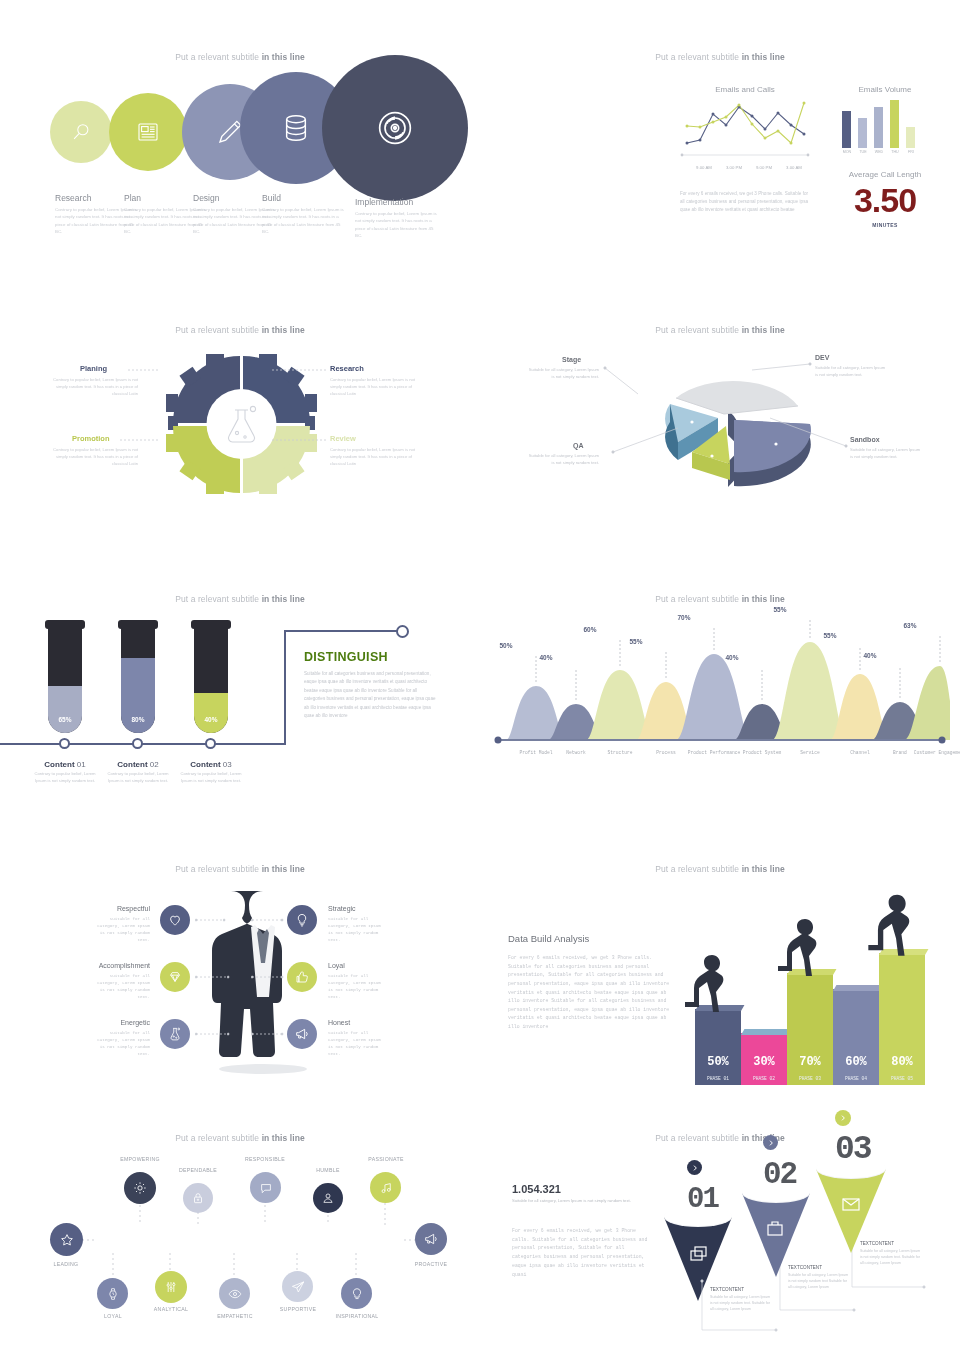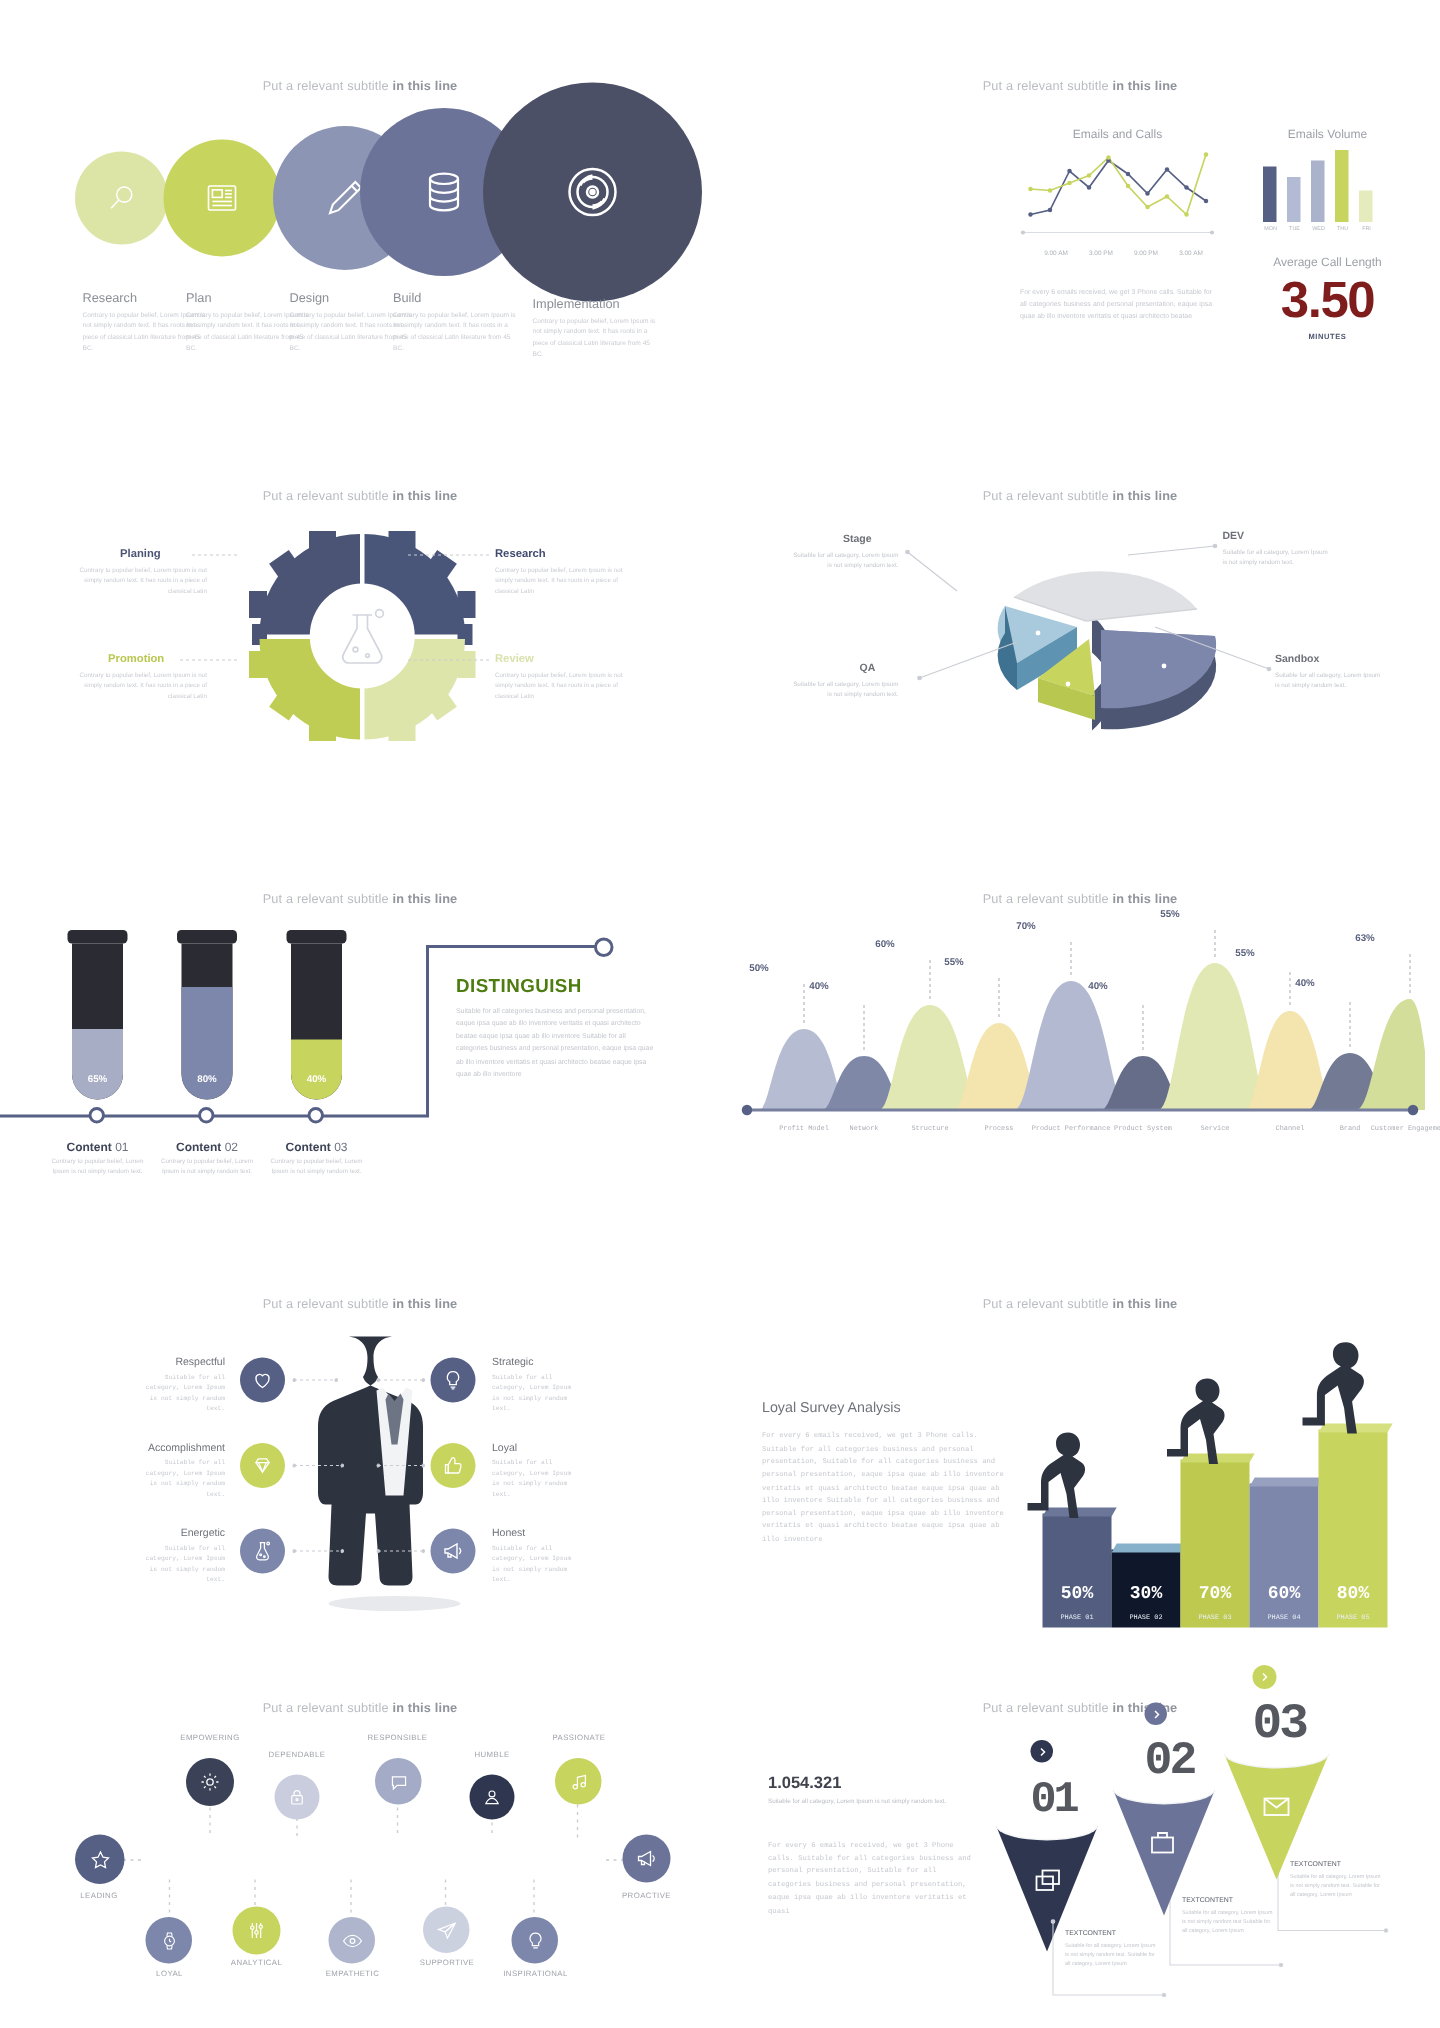--- a/index.html
+++ b/index.html
@@ -545,32 +545,32 @@
           <circle cx="252" cy="189" r="1"></circle>
           <circle cx="282" cy="189" r="1"></circle>
     </g>
   </svg>
 </div>
 
 <div class="panel" style="left:480px;top:845px;width:480px;height:270px;">
   <div class="subtitle" style="width:480px;top:19px;position:absolute;"><span>Put a relevant subtitle </span><b>in this line</b></div>
 
   <div style="position:absolute;left:28px;top:88px;width:165px;">
-    <div style="font-size:9.5px;color:#6e727a;">Loyal Survey Analysis</div>
+    <div style="font-size:9.5px;color:#6e727a;">Data Build Analysis</div>
     <div style="font-size:4.8px;color:#c5c8ce;line-height:1.8;margin-top:10px;font-family:'Liberation Mono',monospace;">For every 6 emails received, we get 3 Phone calls. Suitable for all categories business and personal presentation, Suitable for all categories business and personal presentation, eaque ipsa quae ab illo inventore veritatis et quasi architecto beatae eaque ipsa quae ab illo inventore Suitable for all categories business and personal presentation, eaque ipsa quae ab illo inventore veritatis et quasi architecto beatae eaque ipsa quae ab illo inventore</div>
   </div>
 
   <div style="position:absolute;left:205px;top:60px;width:250px;height:180px;">
     <div style="position:absolute;left:0;bottom:0;width:250px;height:165px;">
       <div class="pbar" style="left:10px;width:46px;height:76px;background:#535d80;">
         <div style="position:absolute;top:-4px;left:0;width:46px;height:6px;background:#6b7699;transform:skewX(-30deg);transform-origin:bottom left;"></div>
         <div class="pct">50%</div>
         <div class="ph">PHASE 01</div>
       </div>
-      <div class="pbar" style="left:56px;width:46px;height:52px;background:#0f172a;">
+      <div class="pbar" style="left:56px;width:46px;height:52px;background:#ec4899;">
         <div style="position:absolute;top:-4px;left:0;width:46px;height:6px;background:#87b0cb;transform:skewX(-30deg);transform-origin:bottom left;"></div>
         <div class="pct">30%</div>
         <div class="ph">PHASE 02</div>
       </div>
       <div class="pbar" style="left:102px;width:46px;height:112px;background:#bdca4f;">
         <div style="position:absolute;top:-4px;left:0;width:46px;height:6px;background:#cfda6e;transform:skewX(-30deg);transform-origin:bottom left;"></div>
         <div class="pct">70%</div>
         <div class="ph">PHASE 03</div>
       </div>
       <div class="pbar" style="left:148px;width:46px;height:96px;background:#7d86ab;">

